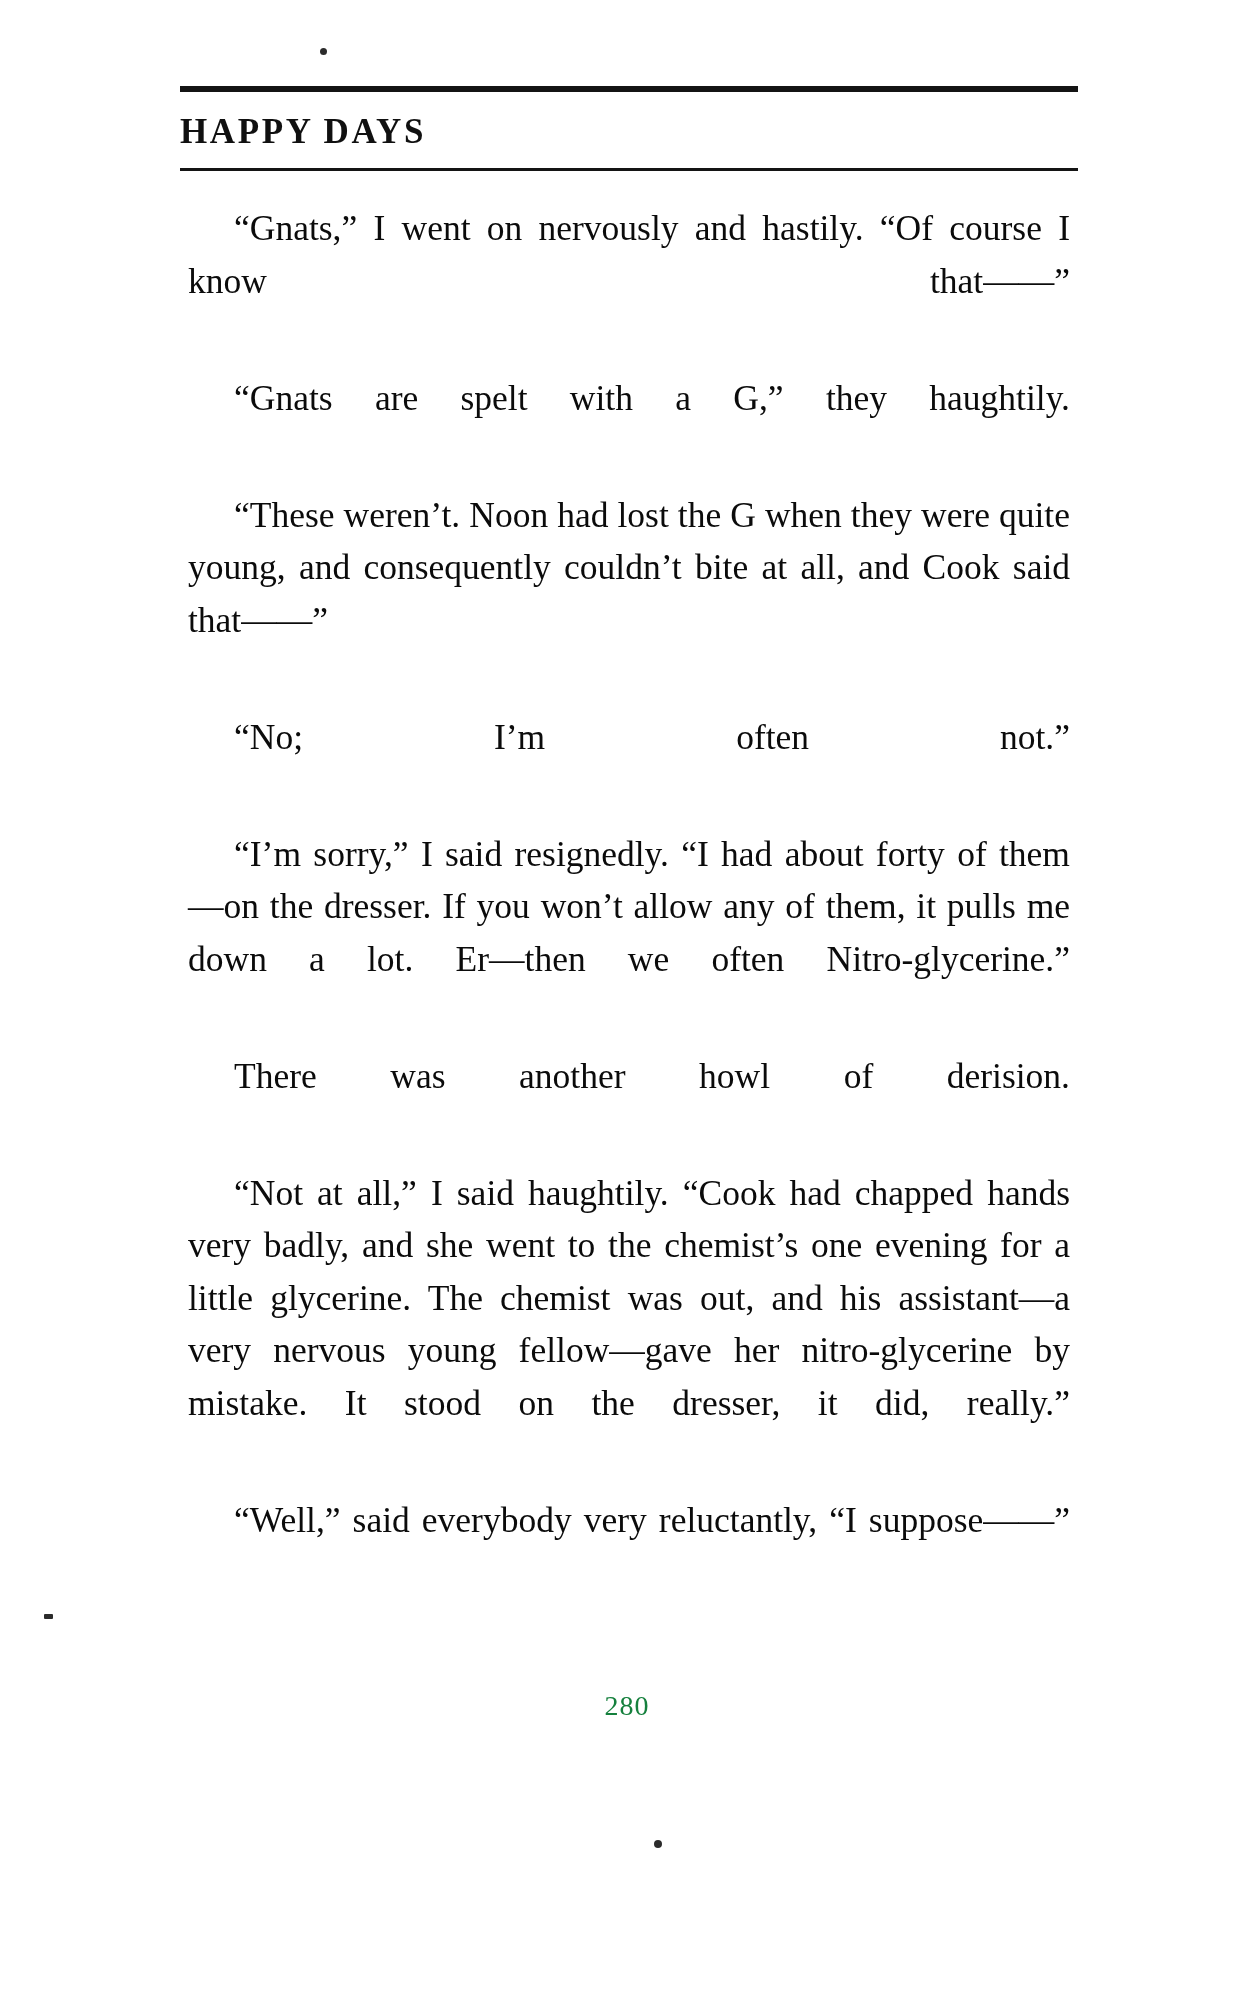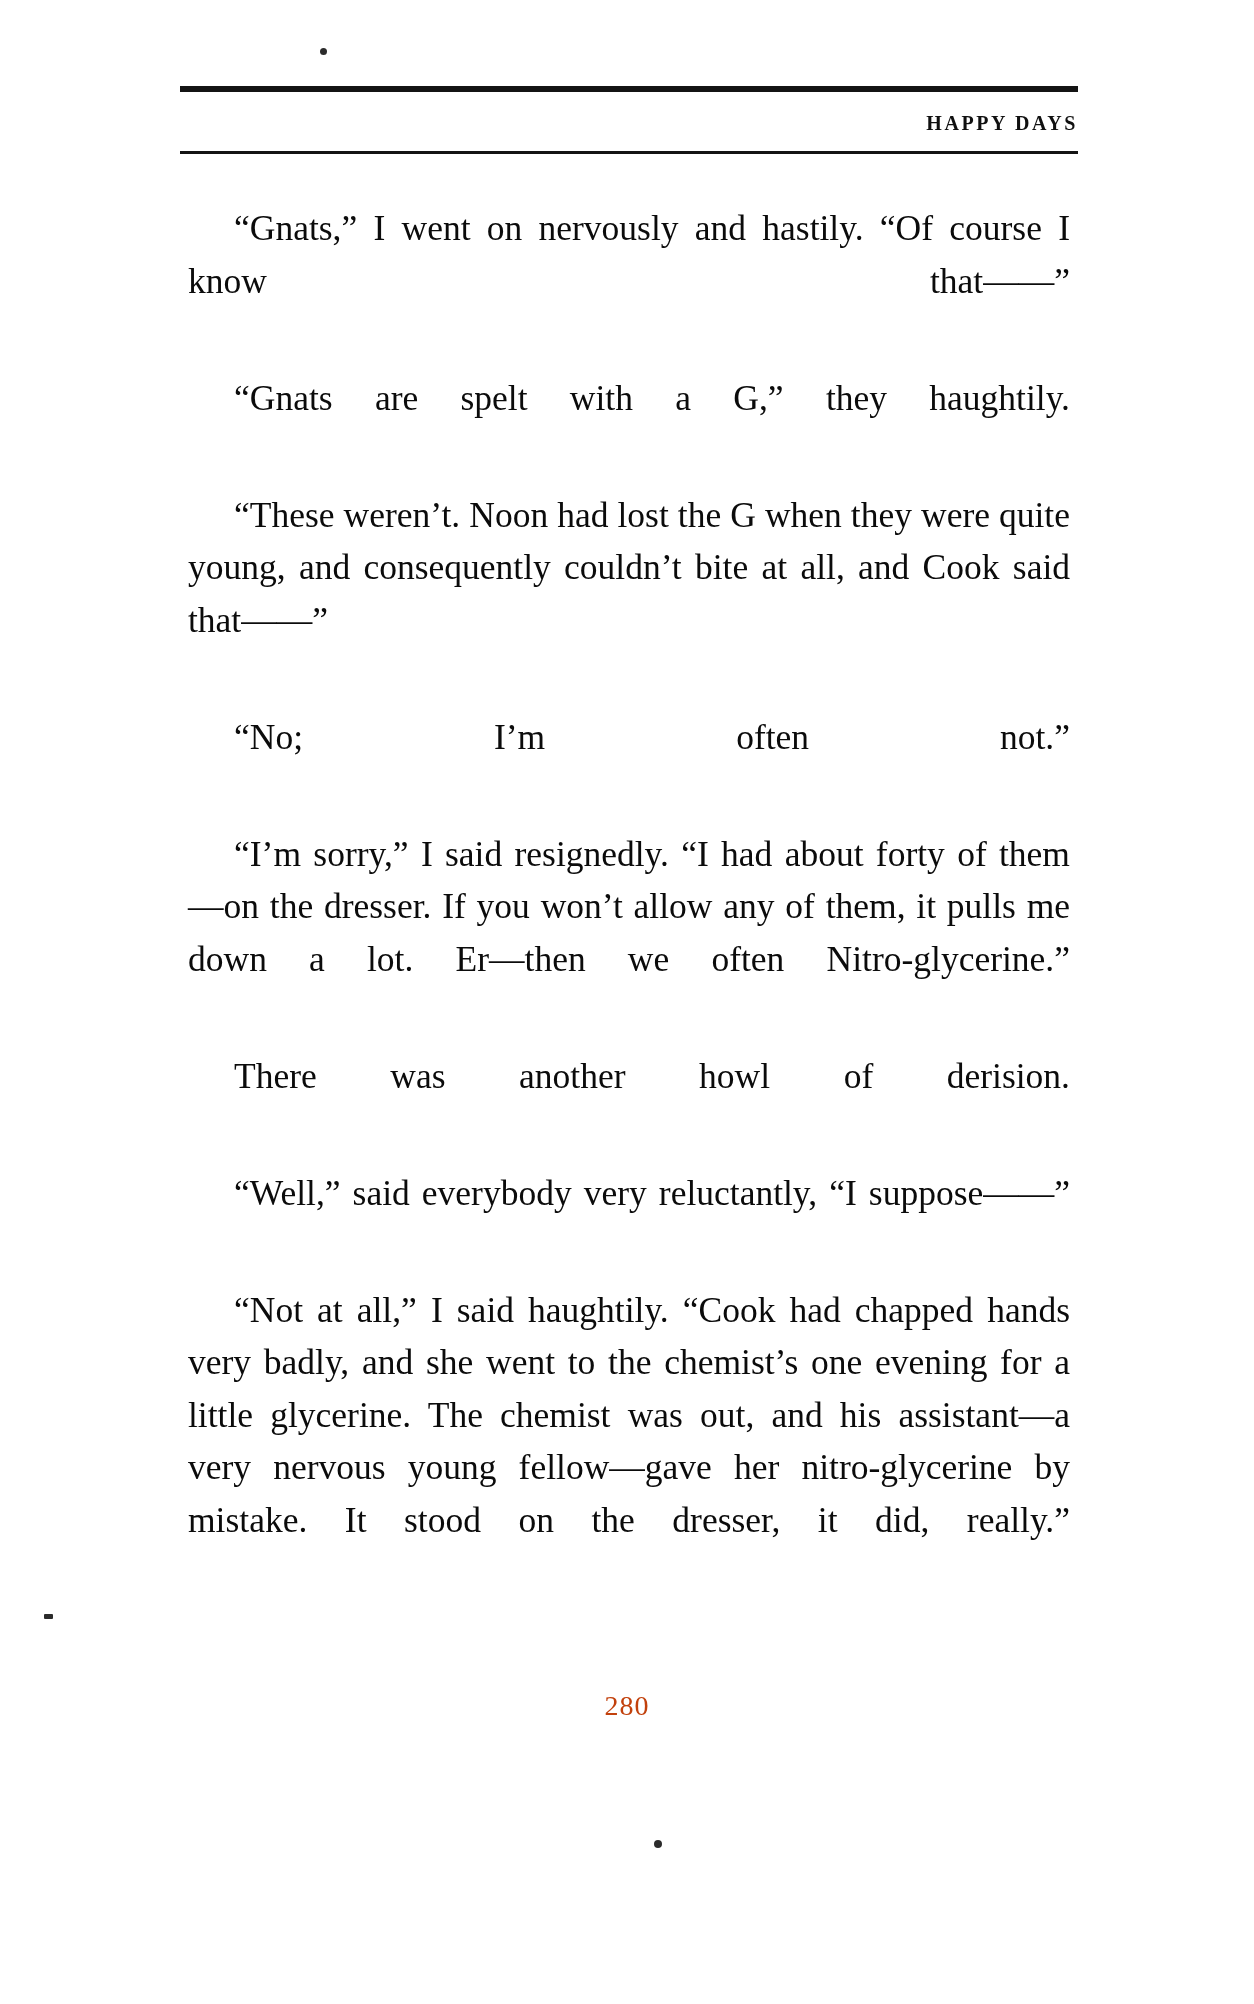--- a/index.html
+++ b/index.html
@@ -45,24 +45,24 @@
     height: 6px;
     background: #141414;
     width: 100%;
   }
   .rule-thin {
     height: 3px;
     background: #141414;
     width: 100%;
   }
   .running-head {
-    text-align: right;
+    text-align: left;
     font-family: "Liberation Serif", serif;
     font-weight: bold;
-    font-size: 20px;
+    font-size: 35px;
     letter-spacing: 2.6px;
     padding: 20px 0 16px 0;
     color: #101010;
   }
 
   .body-text {
     position: absolute;
     left: 176px;
     top: 190px;
     width: 906px;
@@ -84,21 +84,21 @@
   }
 
   .folio {
     position: absolute;
     left: 0;
     top: 1690px;
     width: 1254px;
     text-align: center;
     font-size: 28px;
     letter-spacing: 1px;
-    color: #c2410c;
+    color: #15803d;
   }
 </style>
 </head>
 <body>
 
 <div class="page">
 
   <span class="speck top"></span>
   <span class="speck left"></span>
   <span class="speck bottom"></span>
@@ -109,19 +109,19 @@
     <div class="rule-thin"></div>
   </div>
 
   <div class="body-text">
     <p>“Gnats,” I went on nervously and hastily. “Of course I know that——”</p>
     <p>“Gnats are spelt with a G,” they haughtily.</p>
     <p>“These weren’t. Noon had lost the G when they were quite young, and consequently couldn’t bite at all, and Cook said that——”</p>
     <p>“No; I’m often not.”</p>
     <p>“I’m sorry,” I said resignedly. “I had about forty of them—on the dresser. If you won’t allow any of them, it pulls me down a lot. Er—then we often Nitro-glycerine.”</p>
     <p>There was another howl of derision.</p>
+    <p>“Not at all,” I said haughtily. “Cook had chapped hands very badly, and she went to the chemist’s one evening for a little glycerine. The chemist was out, and his assistant—a very nervous young fellow—gave her nitro-glycerine by mistake. It stood on the dresser, it did, really.”</p>
     <p>“Well,” said everybody very reluctantly, “I suppose——”</p>
-    <p>“Not at all,” I said haughtily. “Cook had chapped hands very badly, and she went to the chemist’s one evening for a little glycerine. The chemist was out, and his assistant—a very nervous young fellow—gave her nitro-glycerine by mistake. It stood on the dresser, it did, really.”</p>
   </div>
 
   <div class="folio">280</div>
 
 </div>
 
 </body></html>

